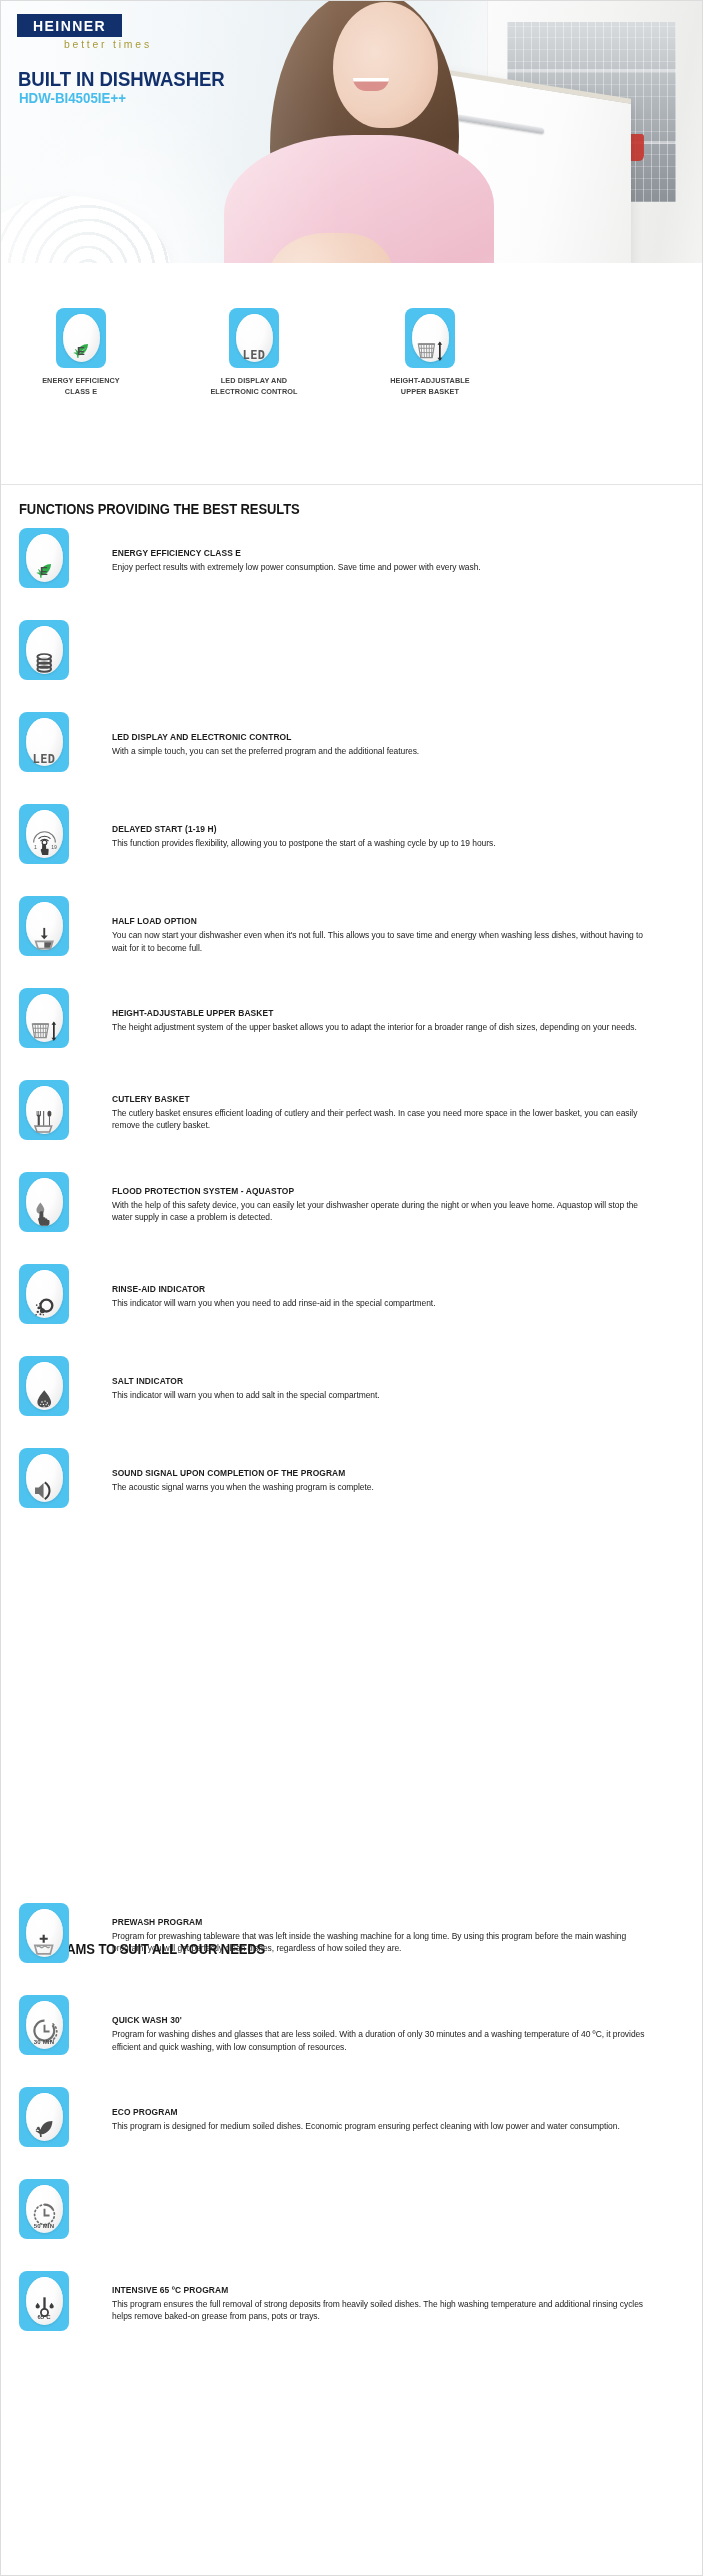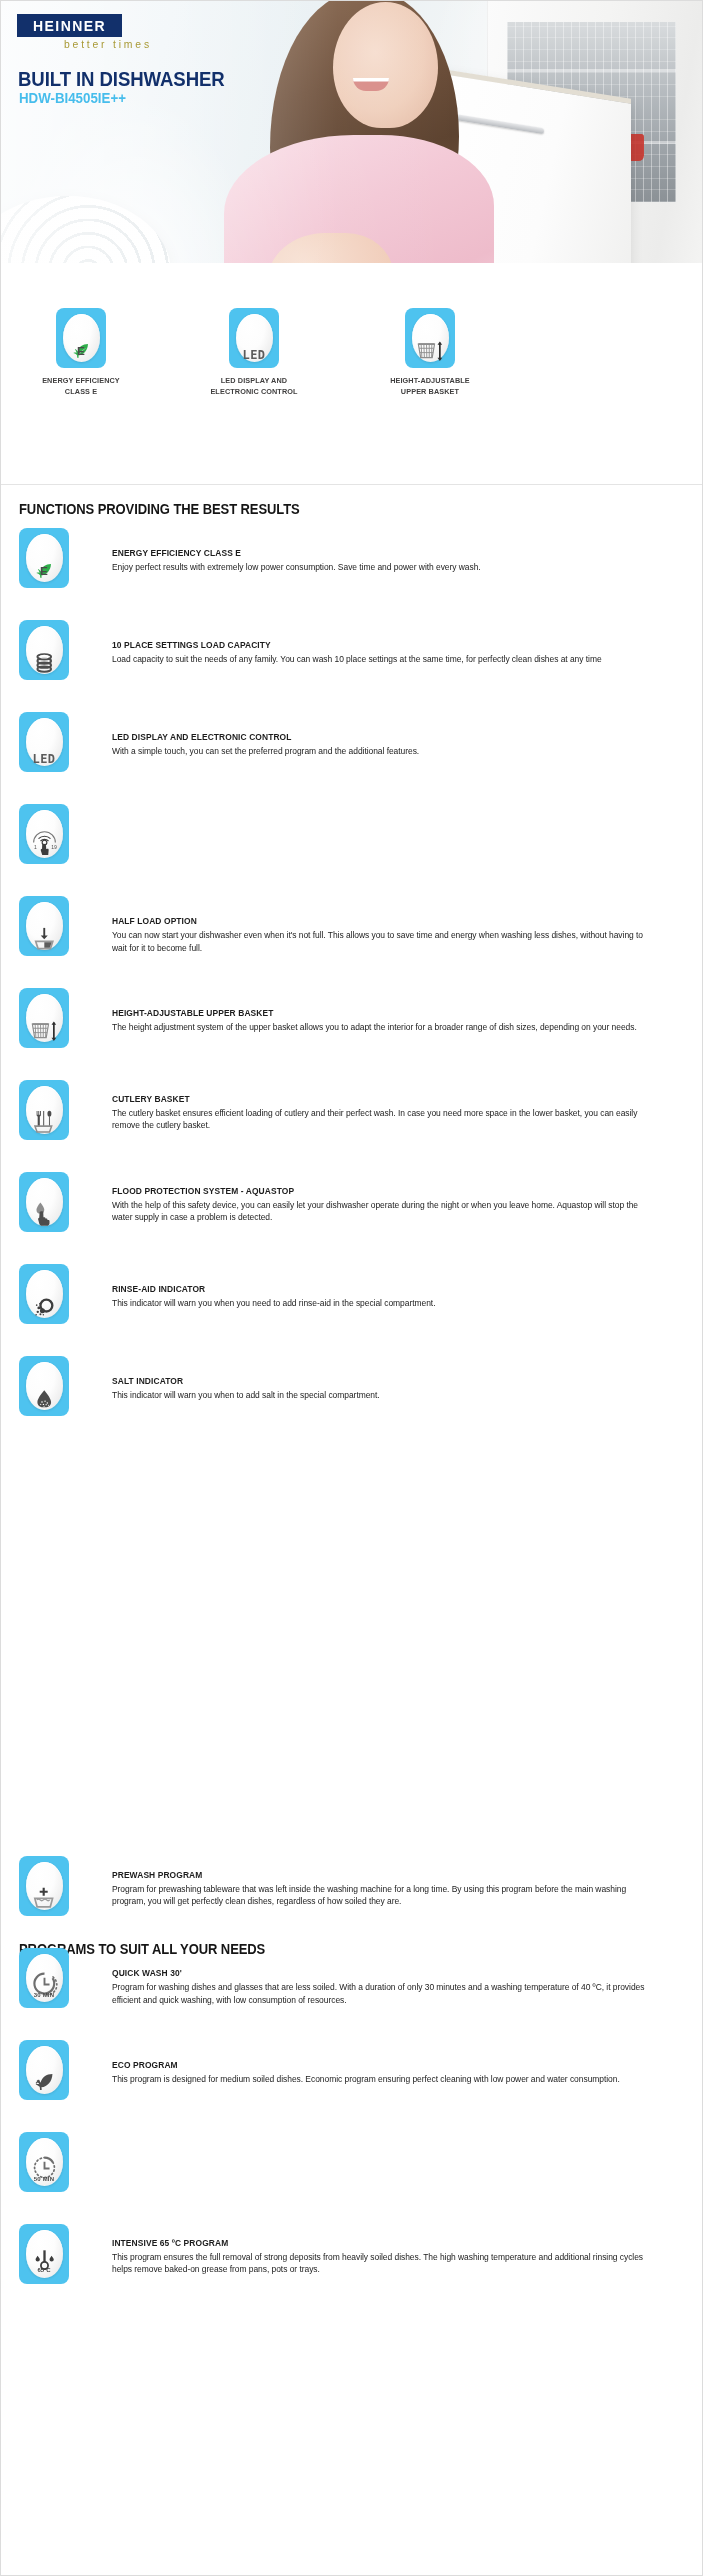--- a/index.html
+++ b/index.html
@@ -250,21 +250,21 @@
     white-space: nowrap;
   }
   #funcHead { position: absolute; left: 19px; top: 501px; }
   #progHead { position: absolute; left: 19px; top: 1941px; }
 
   .rows {
     position: absolute;
     left: 0; width: 703px;
   }
   #funcRows { top: 528px; }
-  #progRows { top: 1856px; }
+  #progRows { top: 1903px; }
 
   .row {
     position: relative;
     display: flex;
     align-items: flex-start;
     padding-left: 19px;
     min-height: 62px;
     margin-bottom: 30px;
   }
   .row .tile { margin: 0; flex: 0 0 auto; }
@@ -453,24 +453,20 @@
             <g fill="none" stroke="#4d4d4d" stroke-width="2.2">
               <ellipse cx="12.5" cy="5.4" rx="7.6" ry="3"></ellipse>
               <ellipse cx="12.5" cy="10" rx="7.6" ry="3"></ellipse>
               <ellipse cx="12.5" cy="14.6" rx="7.6" ry="3"></ellipse>
               <ellipse cx="12.5" cy="19" rx="7.6" ry="3"></ellipse>
             </g>
             <ellipse cx="12.5" cy="5.2" rx="4.3" ry="1.4" fill="none" stroke="#ffffff" stroke-width="1.4"></ellipse>
           </svg>
         </div>
       </div>
-      <div class="row-text">
-        <div class="row-title">10 PLACE SETTINGS LOAD CAPACITY</div>
-        <div class="row-desc">Load capacity to suit the needs of any family. You can wash 10 place settings at the same time, for perfectly clean dishes at any time</div>
-      </div>
     </div>
 
     <div class="row t-mid">
       <div class="tile">
         <div class="bubble">
           <span class="led-text">LED</span>
         </div>
       </div>
       <div class="row-text">
         <div class="row-title">LED DISPLAY AND ELECTRONIC CONTROL</div>
@@ -485,20 +481,24 @@
             <path d="M4 15A12 12 0 0 1 28 15" fill="none" stroke="#777" stroke-width="1.3"></path>
             <g fill="none" stroke="#3d3d3d" stroke-width="1.3">
               <circle cx="16" cy="15" r="2.6"></circle>
               <path d="M11.6 13.2a6.2 6.2 0 0 1 8.8 0M9.4 10.6a9.6 9.6 0 0 1 13.2 0"></path>
             </g>
             <path d="M15.4 16.4c1.4 0 2.2 1 2.3 2.3l.2 3.4 1.3-.2c.9-.1 1.5.5 1.4 1.4l-.5 5.5h-6.6l-1.5-4.8c-.4-1.3.2-2.1 1.3-2.2l.1-3.3c0-1.2.6-2.1 2-2.1z" fill="#3d3d3d"></path>
             <text class="dial-num" x="4.5" y="22" font-size="5.6" fill="#4d4d4d" font-family="Liberation Sans, sans-serif">1</text>
             <text x="23.5" y="22" font-size="5.6" fill="#4d4d4d" font-family="Liberation Sans, sans-serif">19</text>
           </svg>
         </div>
+      </div>
+      <div class="row-text">
+        <div class="row-title">DELAYED START (1-19 H)</div>
+        <div class="row-desc">This function provides flexibility, allowing you to postpone the start of a washing cycle by up to 19 hours.</div>
       </div>
     </div>
 
     <div class="row t-mid">
       <div class="tile">
         <div class="bubble">
           <svg class="ico" width="22.5" height="23.4" viewBox="0 0 25 26" aria-hidden="true">
             <path d="M12.5 1v10" stroke="#3d3d3d" stroke-width="2.1"></path>
             <path d="M8.6 9.4l3.9 4.2 3.9-4.2z" fill="#3d3d3d"></path>
             <path d="M3 16h19l-2.6 8H5.6z" fill="none" stroke="#9a9a9a" stroke-width="1.9"></path>
@@ -610,20 +610,34 @@
             </g>
           </svg>
         </div>
       </div>
       <div class="row-text">
         <div class="row-title">SALT INDICATOR</div>
         <div class="row-desc">This indicator will warn you when to add salt in the special compartment.</div>
       </div>
     </div>
 
+    <div class="row t-mid">
+      <div class="tile">
+        <div class="bubble">
+          <svg class="ico" width="24" height="21.6" viewBox="0 0 27 24" aria-hidden="true">
+            <path d="M3.4 8.4h4.2L13 3.2v17.6L7.6 15.6H3.4z" fill="#6e6e6e"></path>
+            <path d="M14.4 2.6c3.4 2.4 5.3 5.8 5.3 9.4s-1.9 7-5.3 9.4" fill="none" stroke="#3d3d3d" stroke-width="2.3"></path>
+          </svg>
+        </div>
+      </div>
+      <div class="row-text">
+        <div class="row-title">SOUND SIGNAL UPON COMPLETION OF THE PROGRAM</div>
+        <div class="row-desc">The acoustic signal warns you when the washing program is complete.</div>
+      </div>
+    </div>
   </div>
 
   <div class="section-head" id="progHead">PROGRAMS TO SUIT ALL YOUR NEEDS</div>
 
   <div class="rows" id="progRows">
 
     <div class="row">
       <div class="tile">
         <div class="bubble">
           <svg class="ico" width="23.4" height="24" viewBox="0 0 26 27" aria-hidden="true">

